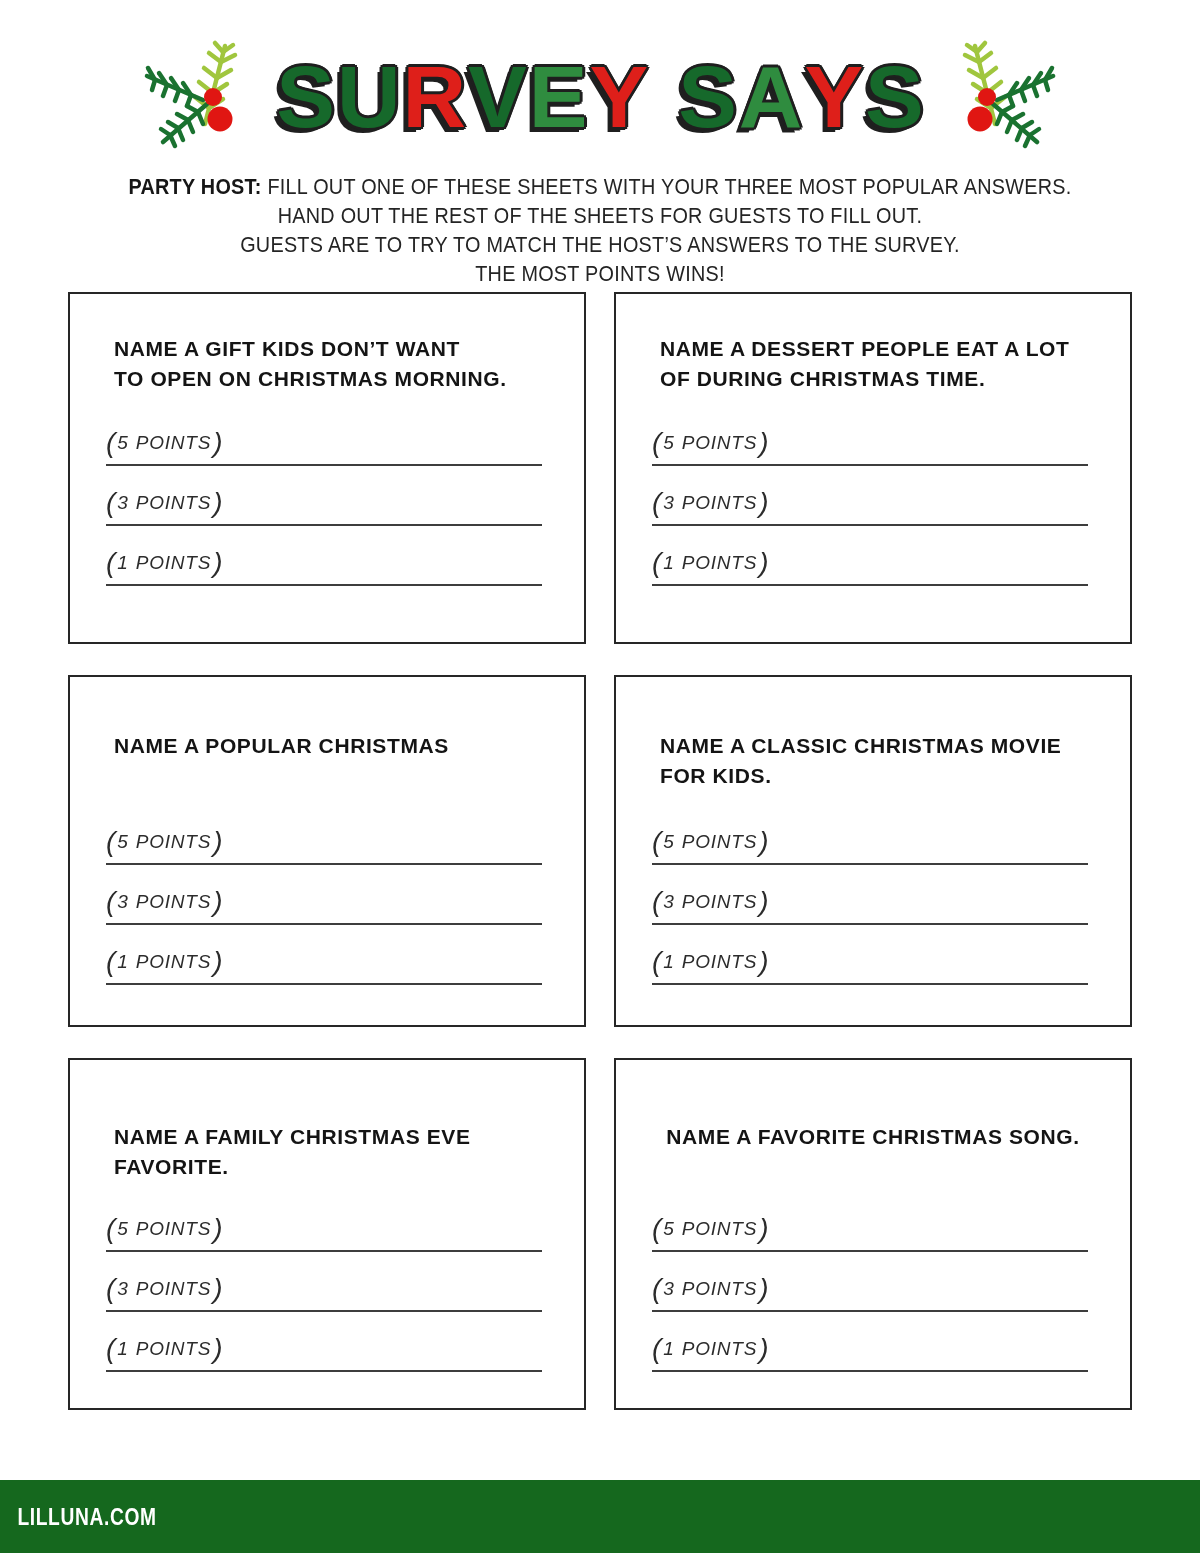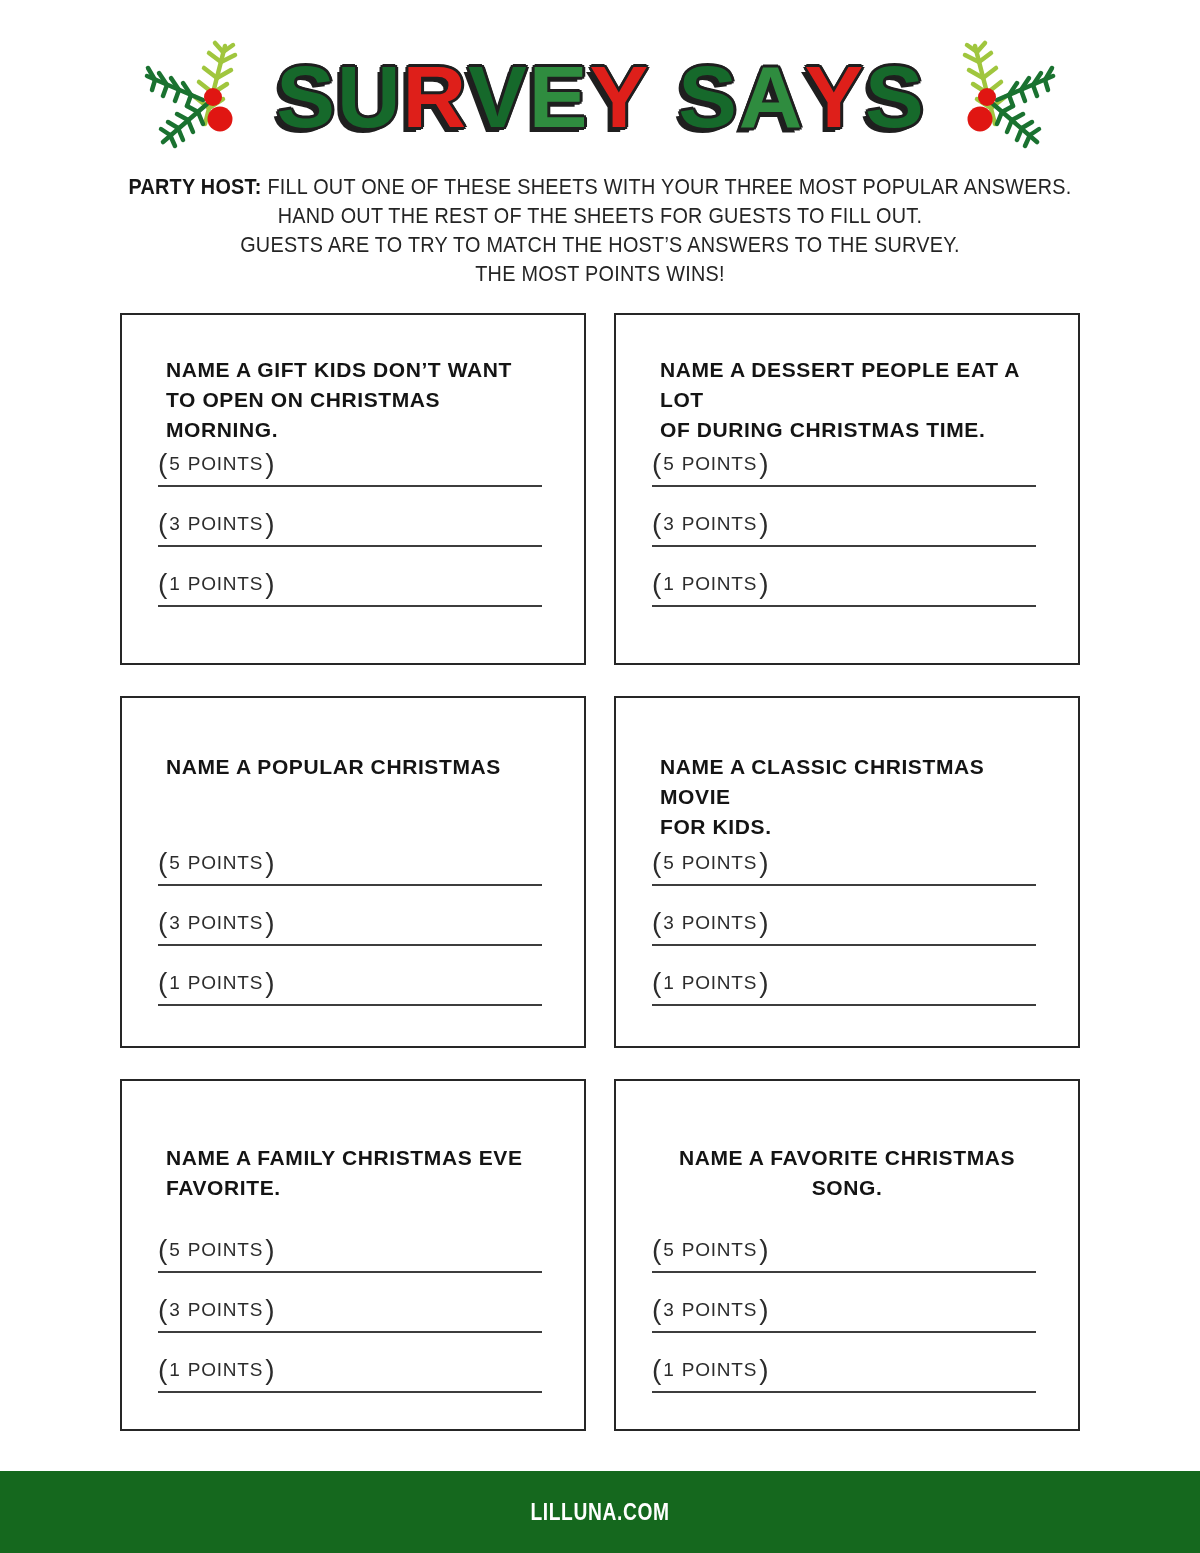--- a/index.html
+++ b/index.html
@@ -56,22 +56,22 @@
     margin: 0;
     font-size: 22px;
     line-height: 29px;
     letter-spacing: 0.3px;
     color: #242424;
   }
   .iline b { font-weight: bold; color: #161616; }
 
   
   .grid {
-    width: 960px;
-    margin: 25px auto 0;
+    width: 1064px;
+    margin: 4px auto 0;
     display: grid;
     grid-template-columns: 1fr 1fr;
     column-gap: 28px;
     row-gap: 31px;
   }
   .card {
     box-sizing: border-box;
     height: 352px;
     border: 2px solid #262626;
     background: #ffffff;
@@ -85,20 +85,21 @@
     line-height: 30px;
     letter-spacing: 0.6px;
     color: #141414;
   }
   .r2 .q { margin-top: 54px; }
   .r3 .q { margin-top: 62px; }
   .q-center { text-align: center; margin-left: 28px; margin-right: 28px; }
 
   .points {
     margin: auto 42px 56px 36px;
+    font-style: italic;
   }
   .r2 .points { margin-bottom: 40px; }
   .r3 .points { margin-bottom: 36px; }
   .prow {
     margin-top: 21px;
     padding-bottom: 5px;
     border-bottom: 2px solid #3d3d3d;
     white-space: nowrap;
   }
   .prow:first-child { margin-top: 0; }
@@ -113,24 +114,24 @@
     letter-spacing: 0.8px;
     color: #2c2c2c;
   }
   .pnum { margin-left: 2px; }
   .punit { margin-left: 7px; margin-right: 2px; }
 
   
   .footer {
     position: absolute;
     left: 0; right: 0; bottom: 0;
-    height: 82px;
+    height: 73px;
     display: flex;
     align-items: center;
-    justify-content: center;
+    justify-content: flex-start;
   }
   .site {
     display: inline-block;
     color: #ffffff;
     font-size: 24px;
     font-weight: bold;
     letter-spacing: 0.8px;
     transform: scaleX(0.8);
   }
 </style>

